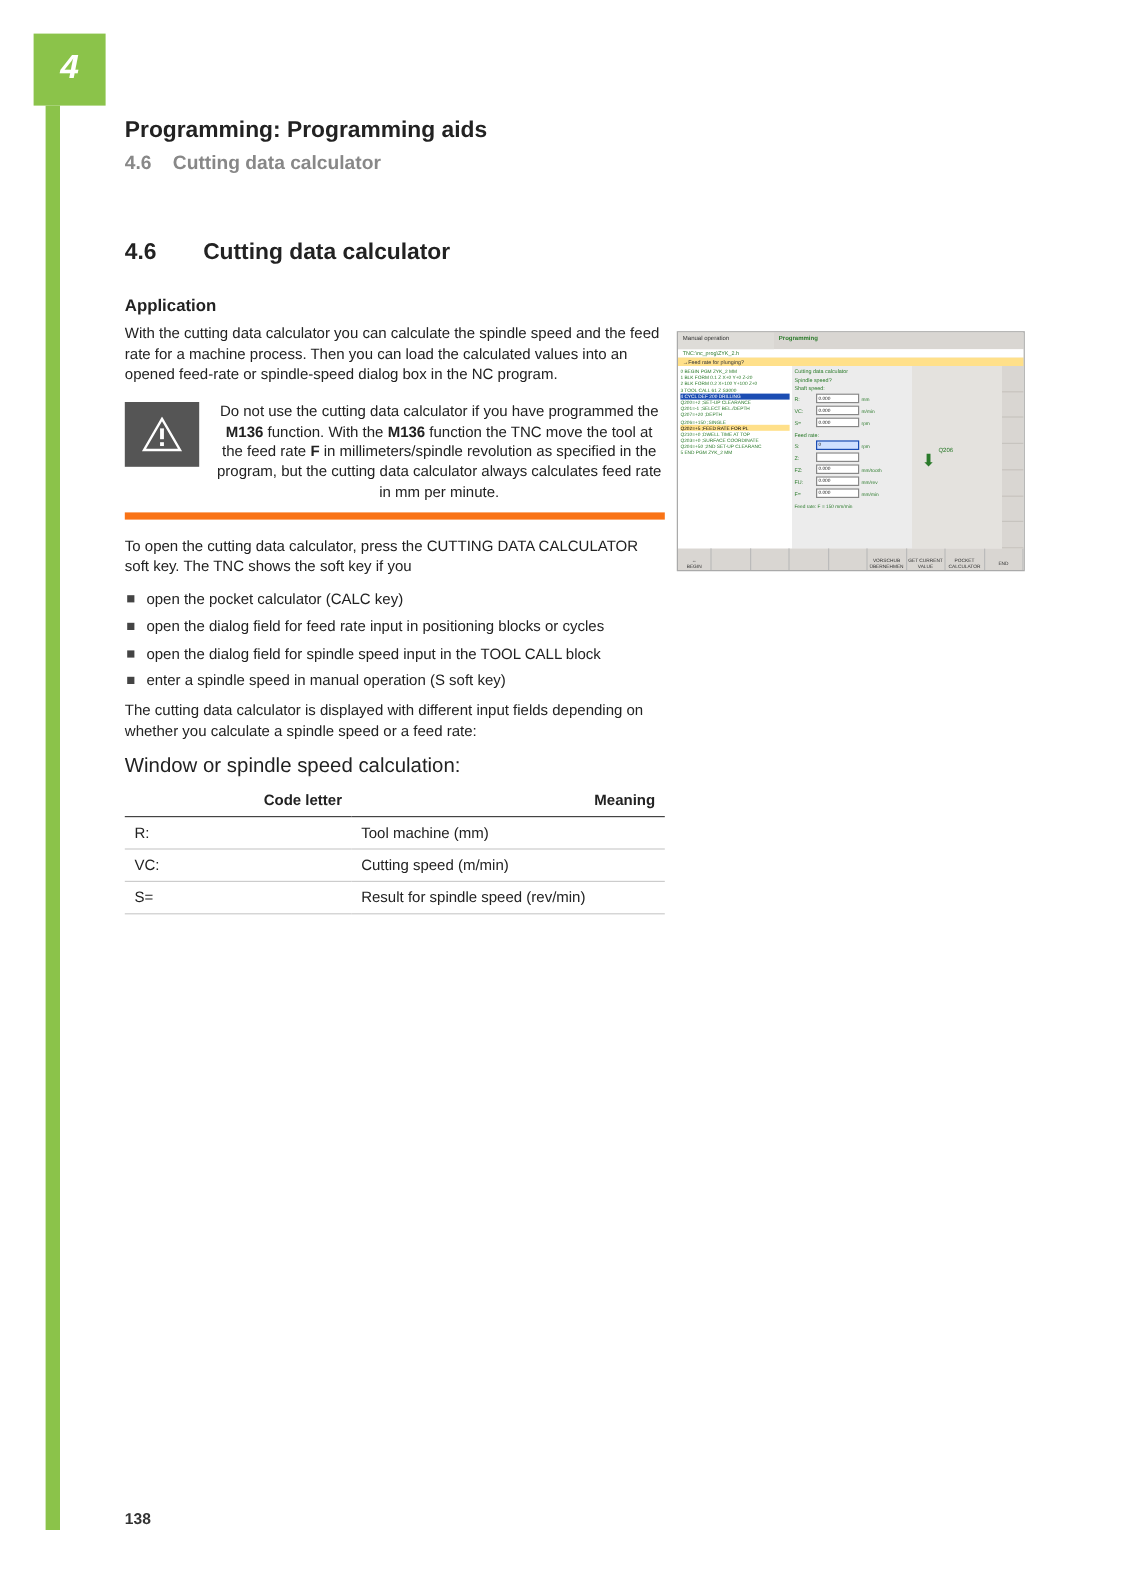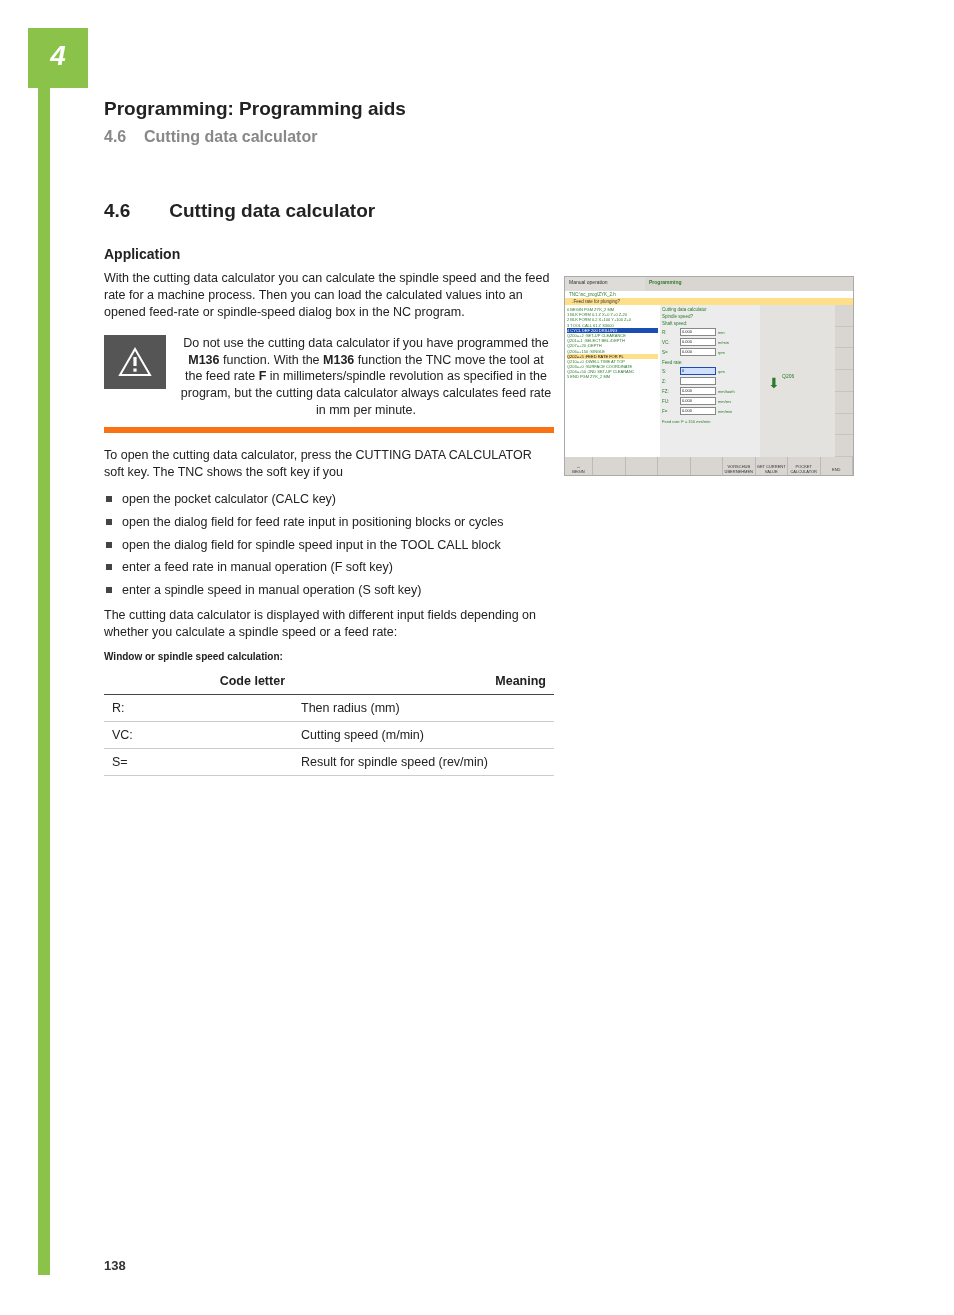--- a/index.html
+++ b/index.html
@@ -108,22 +108,22 @@
   ul.bullets li::before {
     content: "";
     position: absolute;
     left: 2px;
     top: 5px;
     width: 6px;
     height: 6px;
     background: #444;
   }
   .tablecaption {
-    font-size: 10px;
-    font-weight: bold;
+    font-size: 17px;
+    font-weight: normal;
     margin: 6px 0 6px 0;
   }
   table.dtable {
     width: 100%;
     border-collapse: collapse;
     font-size: 12.5px;
   }
   table.dtable th {
     text-align: right;
     font-weight: bold;
@@ -221,38 +221,37 @@
       <span>Do not use the cutting data calculator if you have programmed the </span><b>M136</b><span> function. With the </span><b>M136</b><span> function the TNC move the tool at the feed rate </span><b>F</b><span> in millimeters/spindle revolution as specified in the program, but the cutting data calculator always calculates feed rate in mm per minute.</span>
     </div>
   </div>
 
   <div class="para">To open the cutting data calculator, press the CUTTING DATA CALCULATOR soft key. The TNC shows the soft key if you</div>
 
   <ul class="bullets" id="bullets">
       <li>open the pocket calculator (CALC key)</li>
       <li>open the dialog field for feed rate input in positioning blocks or cycles</li>
       <li>open the dialog field for spindle speed input in the TOOL CALL block</li>
-      <li>enter a feed rate in manual operation (F soft key)</li>
       <li>enter a spindle speed in manual operation (S soft key)</li>
     </ul>
 
   <div class="para">The cutting data calculator is displayed with different input fields depending on whether you calculate a spindle speed or a feed rate:</div>
 
   <div class="tablecaption">Window or spindle speed calculation:</div>
   <table class="dtable">
     <thead>
         <tr>
       <th>Code letter</th>
       <th>Meaning</th>
     </tr>
       </thead>
     <tbody id="tbody">
         <tr>
           <td>R:</td>
-          <td>Then radius (mm)</td>
+          <td>Tool machine (mm)</td>
         </tr>
         <tr>
           <td>VC:</td>
           <td>Cutting speed (m/min)</td>
         </tr>
         <tr>
           <td>S=</td>
           <td>Result for spindle speed (rev/min)</td>
         </tr>
       </tbody>

